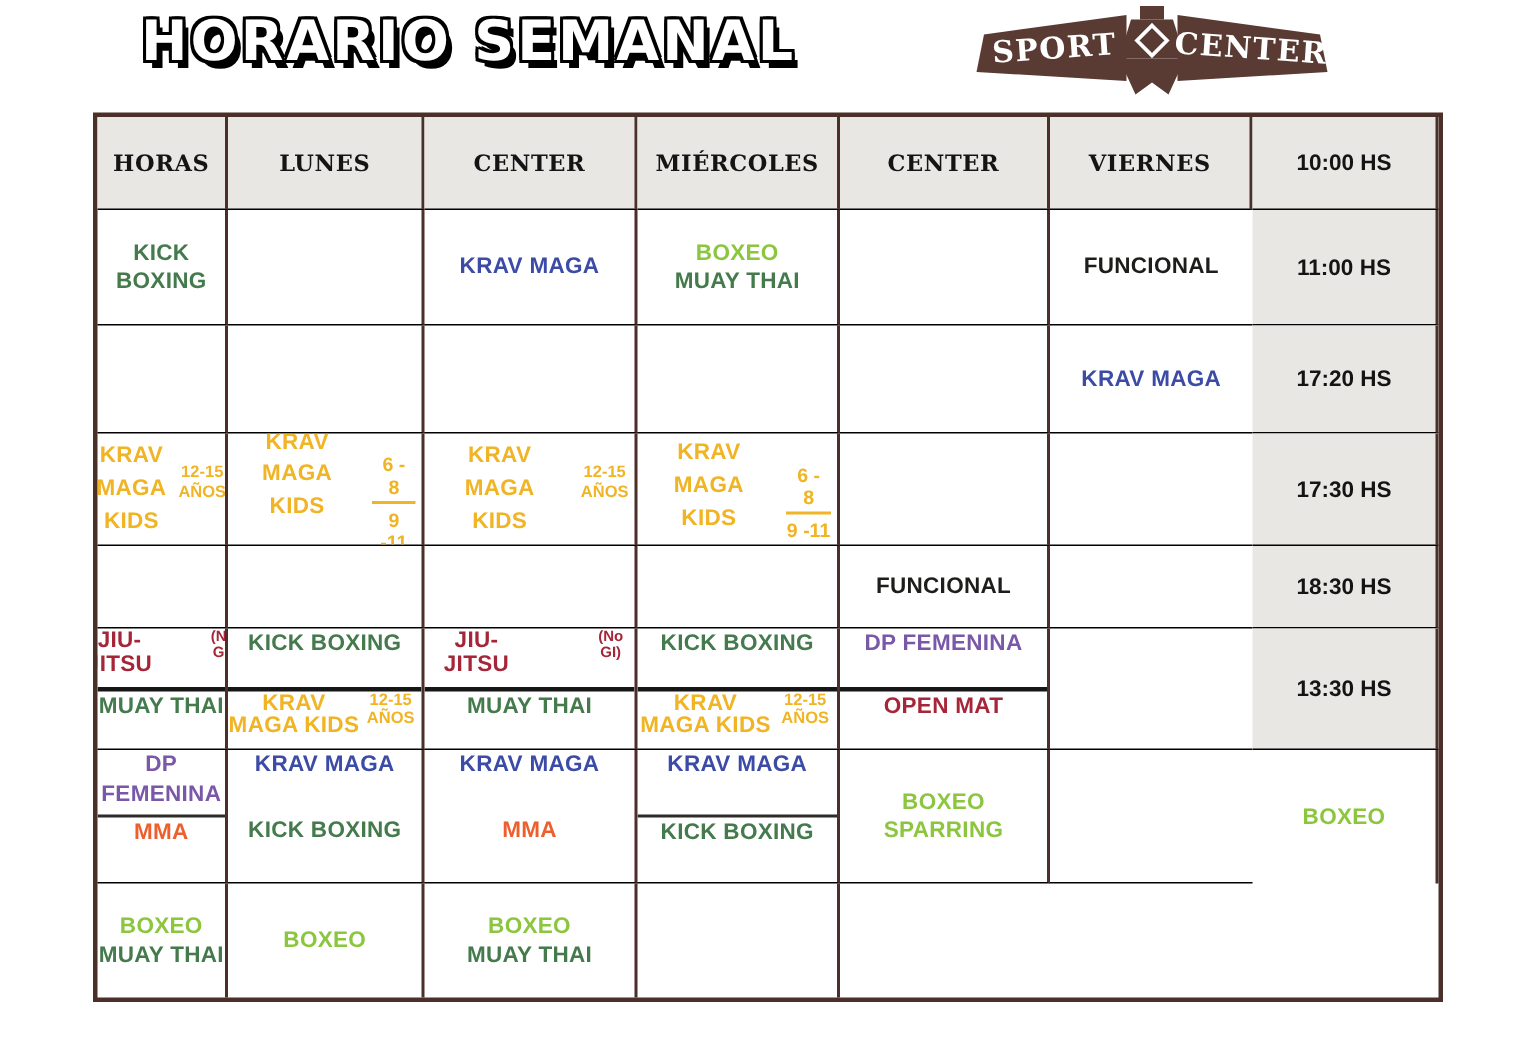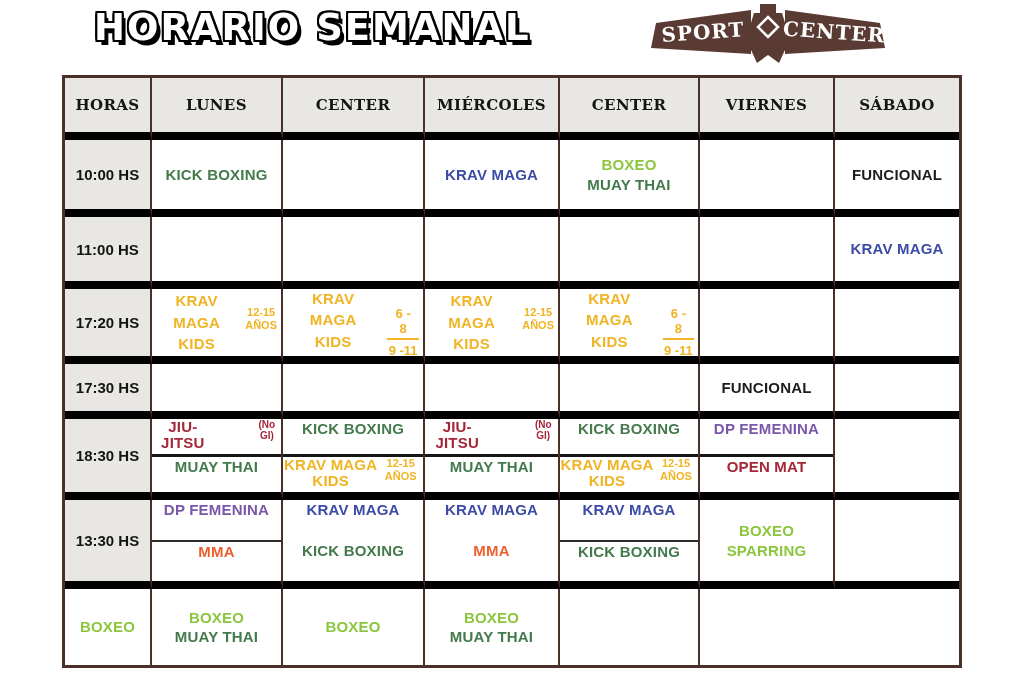--- a/index.html
+++ b/index.html
@@ -13,21 +13,21 @@
                      0 -2px 0 #000,0 2px 0 #000,-2px 0 0 #000,2px 0 0 #000,4px 5px 0 #000;}
 
   .logo{position:absolute;left:648px;top:3px;width:240px;height:64px;}
 
   .schedule{position:absolute;left:62px;top:75px;width:894px;height:587px;
             border:3px solid #4a3029;display:grid;
             grid-template-columns:87px 131px 142px 135px 140px 135px 124px;
             grid-template-rows:62px 77px 72px 75px 55px 81px 89px 76px;
             background:#ffffff;}
 
-  .cell{border-right:2px solid #4a3029;border-bottom:8px solid #000000;
+  .cell{border-right:2px solid #4a3029;border-bottom:1px solid #000000;
         box-sizing:border-box;display:flex;flex-direction:column;
         align-items:center;justify-content:center;overflow:hidden;text-align:center;}
   .lastc{border-right:none;}
   .lastr{border-bottom:none;}
 
   .hdr{background:#e9e7e4;font-family:"DejaVu Serif","Liberation Serif",serif;
        font-weight:bold;font-size:15px;color:#141414;letter-spacing:0.4px;}
   .time{background:#e9e7e4;font-weight:bold;font-size:15px;color:#141414;}
 
   .lbl{font-weight:bold;font-size:15px;line-height:1.3;letter-spacing:0.2px;}
@@ -74,21 +74,20 @@
 </svg>
 
 <div class="schedule">
 
   <div class="cell hdr">HORAS</div>
   <div class="cell hdr">LUNES</div>
   <div class="cell hdr">CENTER</div>
   <div class="cell hdr">MIÉRCOLES</div>
   <div class="cell hdr">CENTER</div>
   <div class="cell hdr">VIERNES</div>
-  <div class="cell hdr lastc">SÁBADO</div>
 
   <div class="cell time">10:00 HS</div>
   <div class="cell">
     <span class="lbl c-dgreen">KICK BOXING</span>
   </div>
   <div class="cell"></div>
   <div class="cell">
     <span class="lbl c-blue">KRAV MAGA</span>
   </div>
   <div class="cell">

